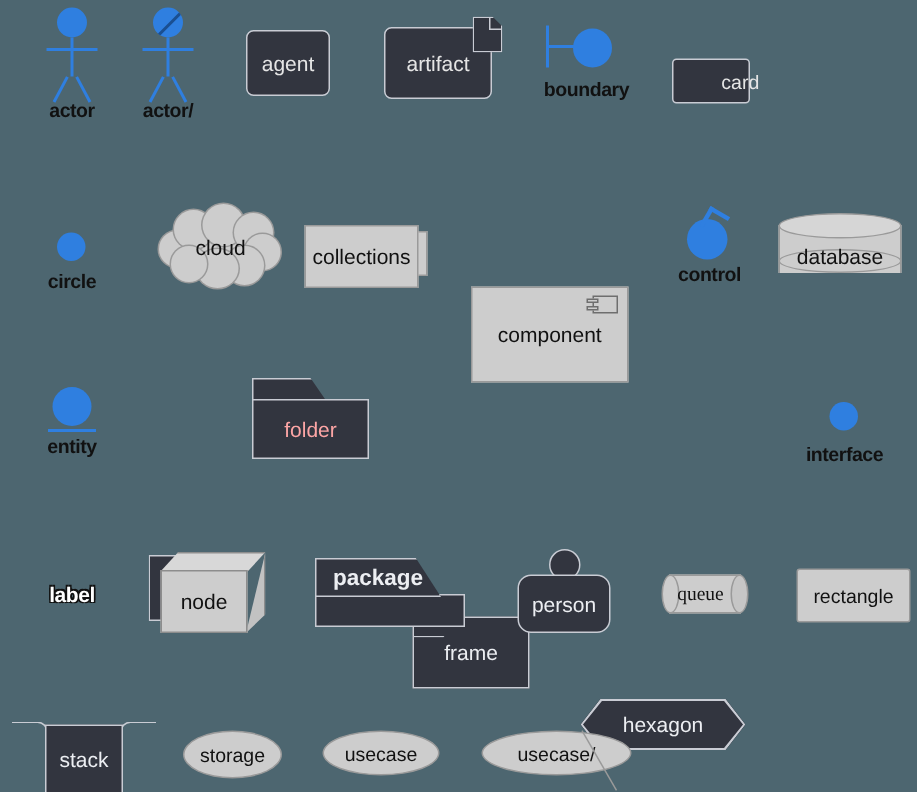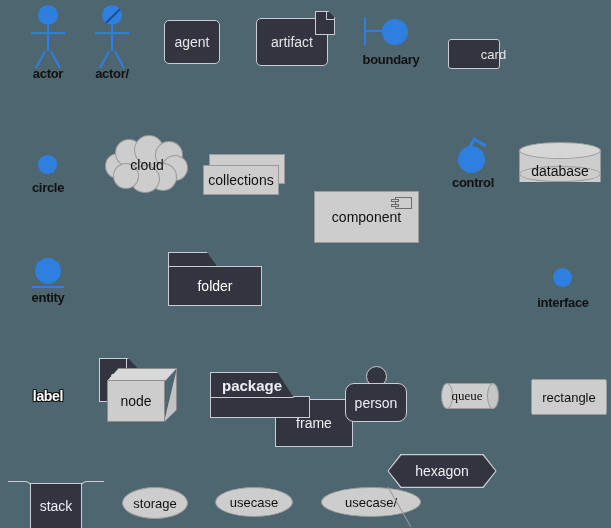--- a/index.html
+++ b/index.html
@@ -104,27 +104,27 @@
   .cloud .body{position:absolute;left:6px;top:16px;width:70px;height:30px;
                background:#cdcdcd;border-radius:14px;}
   .cloud .txt{position:absolute;left:0;top:0;width:82px;height:58px;
               display:flex;align-items:center;justify-content:center;
               font-size:14px;color:#111;z-index:5;}
 
   
   .collections{position:absolute;width:82px;height:34px;}
   .collections .l2{position:absolute;left:6px;top:6px;width:76px;height:30px;
                    background:#cdcdcd;border:1px solid #9a9a9a;box-sizing:border-box;}
-  .collections .l1{position:absolute;left:0;top:17px;width:76px;height:30px;
+  .collections .l1{position:absolute;left:0;top:2px;width:76px;height:42px;
                    background:#cdcdcd;border:1px solid #9a9a9a;box-sizing:border-box;
                    display:flex;align-items:center;justify-content:center;
                    font-size:14px;color:#111;}
 
   
-  .component{width:105px;height:52px;position:relative;}
+  .component{width:105px;height:64px;position:relative;}
   .component .badge{position:absolute;right:6px;top:5px;width:17px;height:12px;
                     border:1px solid #6e6e6e;box-sizing:border-box;background:#cdcdcd;}
   .component .badge:before,.component .badge:after{
     content:"";position:absolute;left:-5px;width:8px;height:3px;
     border:1px solid #6e6e6e;box-sizing:border-box;background:#cdcdcd;}
   .component .badge:before{top:1px;}
   .component .badge:after{top:6px;}
 
   
   .control{position:absolute;width:34px;height:34px;}
@@ -157,23 +157,23 @@
         clip-path:polygon(0 0,72% 0,100% 26%,100% 100%,0 100%);
         background:#32353f;border:1px solid #c9ccd4;box-sizing:border-box;}
   .file .corner{position:absolute;right:0;top:0;width:11px;height:11px;
         border-left:1px solid #c9ccd4;border-bottom:1px solid #c9ccd4;}
 
   
   .folder{position:absolute;width:78px;height:54px;}
   .folder .tab{position:absolute;left:0;top:0;width:50px;height:16px;
     background:#32353f;border:1px solid #c9ccd4;border-bottom:none;box-sizing:border-box;
     clip-path:polygon(0 0,78% 0,100% 100%,0 100%);}
-  .folder .body{position:absolute;left:0;top:14px;width:94px;height:40px;
+  .folder .body{position:absolute;left:0;top:14px;width:78px;height:40px;
     background:#32353f;border:1px solid #c9ccd4;box-sizing:border-box;
-    display:flex;align-items:center;justify-content:center;font-size:14px;color:#ffffff;}
+    display:flex;align-items:center;justify-content:center;font-size:14px;color:#fca5a5;}
 
   
   .frame{width:78px;height:48px;position:relative;
     background:#32353f;border:1px solid #c9ccd4;box-sizing:border-box;
     display:flex;align-items:center;justify-content:center;font-size:14px;color:#eceef2;}
   .frame .tab{position:absolute;left:0;top:0;width:28px;height:13px;
     border-right:1px solid #c9ccd4;border-bottom:1px solid #c9ccd4;box-sizing:border-box;
     clip-path:polygon(0 0,100% 0,70% 100%,0 100%);}
 
   

